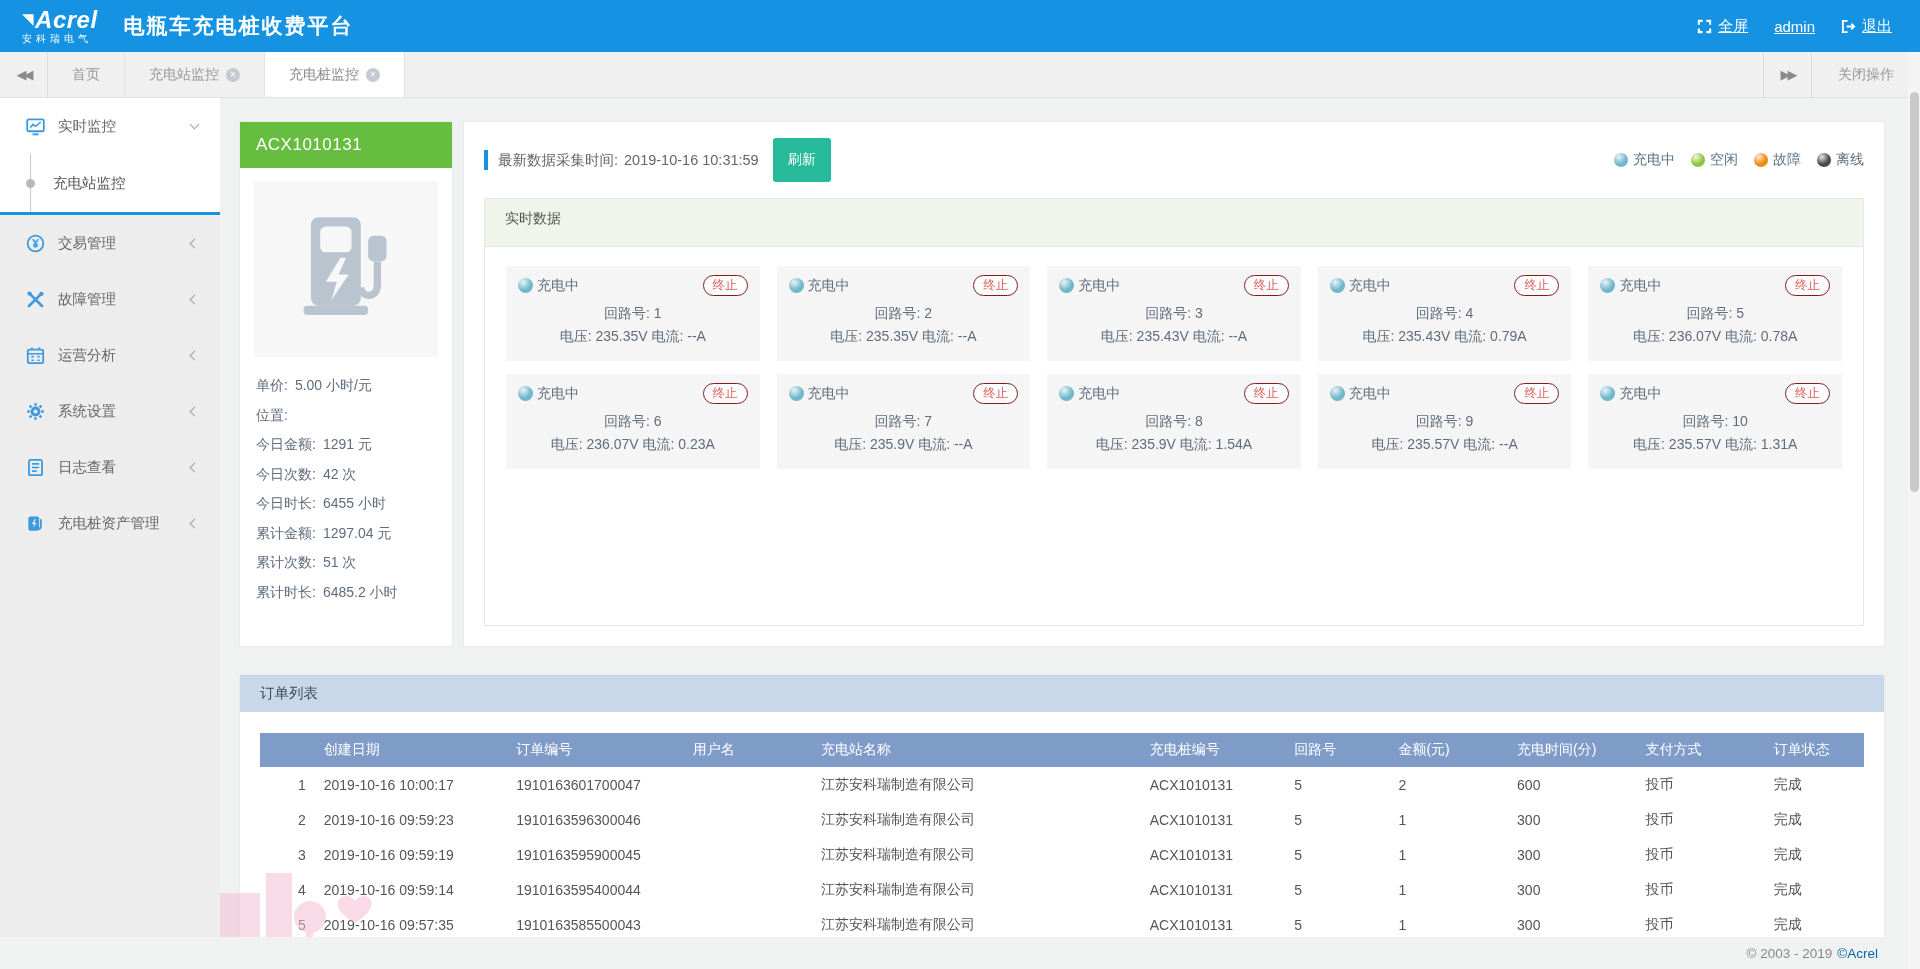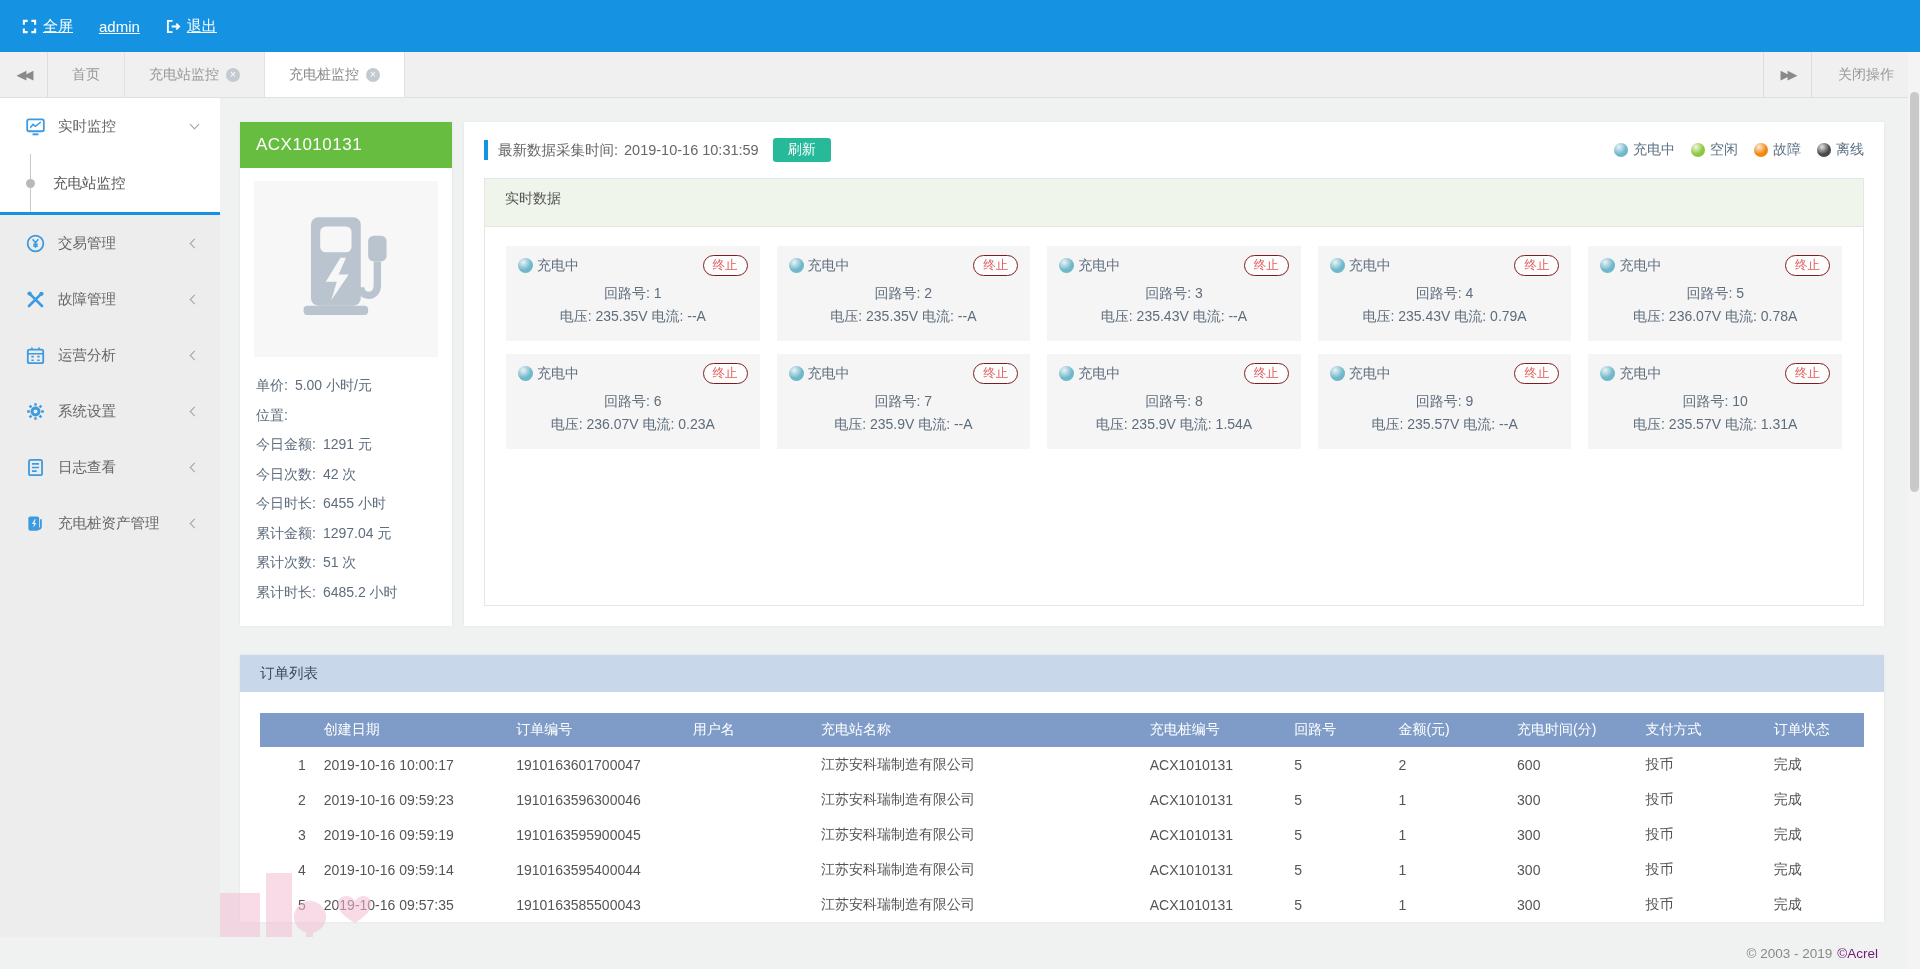--- a/index.html
+++ b/index.html
@@ -54,21 +54,21 @@
   .device-image { background:#f7f7f7; height:176px; display:flex; align-items:center; justify-content:center; margin-bottom:14px; }
   .device-stats { font-size:14px; color:#5f6d7d; padding:0 2px; }
   .stat-line { line-height:29.5px; white-space:nowrap; }
   .stat-line .v { margin-left:7px; }
 
   .monitor-panel { flex:1; background:#fff; box-shadow:0 0 3px rgba(0,0,0,.06); padding:16px 20px 20px; }
   .refresh-row { display:flex; align-items:center; margin-bottom:16px; }
   .blue-bar { display:inline-block; width:4px; height:20px; background:#1593e2; margin-right:10px; vertical-align:-4px; }
   .collect-time { font-size:14.5px; color:#666; display:flex; align-items:center; }
   .collect-time .t { margin-left:6px; }
-  .refresh-btn { margin-left:14px; background:#26b99a; color:#fff; border:none; font-size:14px; padding:3px 15px; border-radius:3px; cursor:pointer; font-family:Liberation Serif, serif; }
+  .refresh-btn { margin-left:14px; background:#26b99a; color:#fff; border:none; font-size:14px; padding:13px 15px; border-radius:3px; cursor:pointer; font-family:Liberation Serif, serif; }
   .legend { margin-left:auto; display:flex; align-items:center; gap:16px; font-size:14px; color:#5a7083; }
   .legend-item { display:flex; align-items:center; gap:5px; }
   .dot { display:inline-block; width:14px; height:14px; border-radius:50%; }
 
   .realtime-box { border:1px solid #e6e6e6; height:428px; }
   .realtime-header { height:48px; line-height:38px; padding-left:20px; background:#eff5ea; border-bottom:1px solid #e2e8dc; font-size:14px; color:#555; }
   .cards { display:grid; grid-template-columns:repeat(5,1fr); gap:13px 17px; padding:19px 21px; }
   .card { background:#f5f5f5; padding:9px 12px 13px; }
   .card-top { display:flex; align-items:center; justify-content:space-between; margin-bottom:6px; }
   .card-status { display:flex; align-items:center; gap:4px; font-size:14px; color:#5f6d7d; }
@@ -78,31 +78,38 @@
   .orders { margin-top:29px; background:#fff; box-shadow:0 0 3px rgba(0,0,0,.06); }
   .orders-header { background:#c9d7ea; color:#3c4a5a; font-size:14.5px; padding:9px 20px; }
   .orders-body { padding:21px 20px 0; }
   table.orders-table { width:100%; border-collapse:collapse; table-layout:fixed; }
   .orders-table thead th { background:#7f9cc9; color:#fff; font-size:14px; font-weight:normal; text-align:left; padding:8px 6px; }
   .orders-table tbody td { font-size:14px; color:#555; padding:8px 6px; height:35px; white-space:nowrap; overflow:hidden; }
   .orders-table tbody td.idx { text-align:right; padding-right:12px; }
 
   
   .footer { position:absolute; left:0; right:12px; bottom:0; height:32px; background:#f0f2f2; display:flex; align-items:center; justify-content:flex-end; padding-right:30px; font-size:13.5px; color:#888; z-index:20; }
-  .footer .brand-link { color:#701a75; margin-left:5px; cursor:pointer; }
+  .footer .brand-link { color:#0369a1; margin-left:5px; cursor:pointer; }
 
   .scrollbar { position:absolute; right:0; top:52px; bottom:0; width:12px; background:#f4f4f4; z-index:40; }
   .scroll-thumb { position:absolute; top:40px; right:1.5px; width:9px; height:400px; background:#c9c9c9; border-radius:5px; }
 
   .watermark { position:absolute; left:0; bottom:26px; z-index:9; opacity:.55; pointer-events:none; }
 </style>
 </head>
 <body>
 
 <header class="app-header">
+  <div class="brand">
+    <div class="logo">
+      <span class="logo-main">Acrel</span>
+      <span class="logo-sub">安科瑞电气</span>
+    </div>
+    <h1 class="app-title">电瓶车充电桩收费平台</h1>
+  </div>
   <div class="header-right">
     <span class="hdr-item">
       <span style="display:inline-flex">
         <svg width="15" height="15" viewBox="0 0 16 16">
             <path d="M2 6V2h4M10 2h4v4M14 10v4h-4M6 14H2v-4" stroke="#fff" stroke-width="2.2" fill="none"></path>
           </svg>
       </span>
       <span>全屏</span>
     </span>
     <span class="hdr-item">admin</span>

